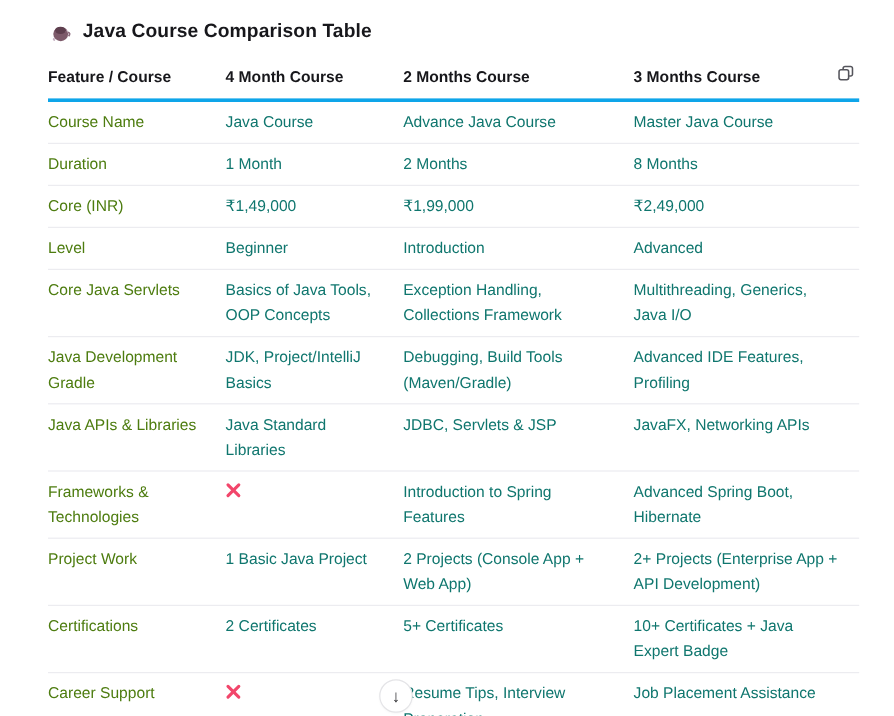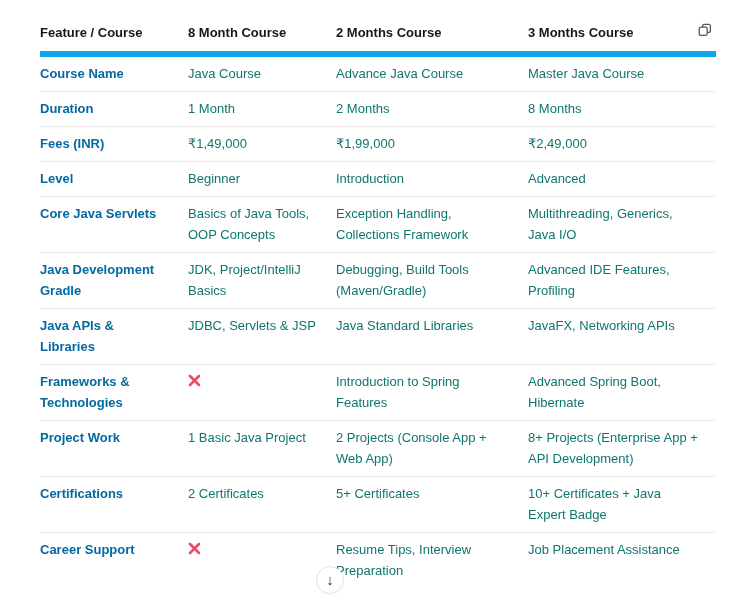--- a/index.html
+++ b/index.html
@@ -14,21 +14,21 @@
   .page { padding: 18px 0 0 42px; }
   .title-row { display: flex; align-items: center; gap: 9px; margin-bottom: 13px; }
   .title-icon { width: 18px; height: 18px; flex: 0 0 auto; }
   .page-title { font-size: 16px; font-weight: 700; letter-spacing: 0.1px; color: #17171b; }
 
   .table { width: 676px; position: relative; margin-left: -2px; }
   .thead {
     display: grid;
     grid-template-columns: 148px 148px 192px 1fr;
     position: relative;
-    border-bottom: 6px solid #0ea5e9;
+    border-bottom: 3px solid #0ea5e9;
   }
   .th {
     font-size: 13px; font-weight: 700;
     padding: 5px 14px 8px 0;
     line-height: 20px;
     color: #17171b;
   }
   .copy-btn {
     position: absolute; right: 2px; top: 3px;
     width: 18px; height: 18px;
@@ -41,45 +41,57 @@
     grid-template-columns: 148px 148px 192px 1fr;
     border-bottom: 1px solid #ececf0;
   }
   .trow:last-child { border-bottom: none; }
   .cell {
     font-size: 13px;
     line-height: 21px;
     padding: 6px 16px 7px 0;
     color: #0f766e;
   }
-  .cell.feature { font-weight: 700; color: #0369a1; }
+  .cell.feature { font-weight: 400; color: #4d7c0f; }
   .cross-x { display: inline-block; margin-top: 3px; }
 
   .scroll-down-btn {
     position: absolute; left: 316px; top: 566px;
     width: 28px; height: 28px;
     border-radius: 50%;
     background: #ffffff;
     border: 1px solid #e4e4e7;
     display: flex; align-items: center; justify-content: center;
     cursor: pointer;
     font-size: 14px; color: #1b1b1f;
     box-shadow: 0 1px 2px rgba(0,0,0,0.03);
   }
 </style>
 </head>
 <body>
 
 <div class="page">
 
+  <div class="title-row">
+    <span class="title-icon">
+      <svg width="18" height="18" viewBox="0 0 18 18">
+        <ellipse cx="8.6" cy="10.4" rx="6.2" ry="5.9" fill="#7d5a6a"></ellipse>
+        <path d="M3.2 7.5 A6.6 5 0 0 1 14.2 7.2 A6.6 5 0 0 1 3.2 7.5 Z" fill="#a98a9d"></path>
+        <ellipse cx="8.4" cy="7.3" rx="4.6" ry="3.1" fill="#5e3f4e"></ellipse>
+        <path d="M14.6 9 q2.6 0.4 0.6 3.2" stroke="#8a6a7b" stroke-width="1.4" fill="none"></path>
+        <path d="M3.5 13.8 q-2 0.9 0.4 1.8" stroke="#c3afc0" stroke-width="1.3" fill="none"></path>
+      </svg>
+    </span>
+    <span class="page-title">Java Course Comparison Table</span>
+  </div>
 
   <div class="table">
     <div class="thead">
       <div class="th">Feature / Course</div>
-      <div class="th">8 Month Course</div>
+      <div class="th">4 Month Course</div>
       <div class="th">2 Months Course</div>
       <div class="th">3 Months Course</div>
       <button class="copy-btn" title="">
         <span style="display:flex">
           <svg width="14" height="14" viewBox="0 0 14 14" fill="none" stroke="#55555c" stroke-width="1.3">
             <rect x="1.2" y="4.2" width="8" height="8.2" rx="1.6"></rect>
             <path d="M4.6 4.2 V3 a1.6 1.6 0 0 1 1.6 -1.6 h4.6 a1.6 1.6 0 0 1 1.6 1.6 v4.8 a1.6 1.6 0 0 1 -1.6 1.6 h-1.2"></path>
           </svg>
         </span>
       </button>
@@ -91,21 +103,21 @@
           <div class="cell">Advance Java Course</div>
           <div class="cell">Master Java Course</div>
         </div>
         <div class="trow">
           <div class="cell feature">Duration</div>
           <div class="cell">1 Month</div>
           <div class="cell">2 Months</div>
           <div class="cell">8 Months</div>
         </div>
         <div class="trow">
-          <div class="cell feature">Fees (INR)</div>
+          <div class="cell feature">Core (INR)</div>
           <div class="cell">₹1,49,000</div>
           <div class="cell">₹1,99,000</div>
           <div class="cell">₹2,49,000</div>
         </div>
         <div class="trow">
           <div class="cell feature">Level</div>
           <div class="cell">Beginner</div>
           <div class="cell">Introduction</div>
           <div class="cell">Advanced</div>
         </div>
@@ -116,38 +128,38 @@
           <div class="cell">Multithreading, Generics, Java I/O</div>
         </div>
         <div class="trow">
           <div class="cell feature">Java Development Gradle</div>
           <div class="cell">JDK, Project/IntelliJ Basics</div>
           <div class="cell">Debugging, Build Tools (Maven/Gradle)</div>
           <div class="cell">Advanced IDE Features, Profiling</div>
         </div>
         <div class="trow">
           <div class="cell feature">Java APIs &amp; Libraries</div>
+          <div class="cell">Java Standard Libraries</div>
           <div class="cell">JDBC, Servlets &amp; JSP</div>
-          <div class="cell">Java Standard Libraries</div>
           <div class="cell">JavaFX, Networking APIs</div>
         </div>
         <div class="trow">
           <div class="cell feature">Frameworks &amp; Technologies</div>
           <div class="cell"><svg width="13" height="13" viewBox="0 0 13 13" class="cross-x">
               <line x1="2" y1="2" x2="11" y2="11" stroke="#f2466b" stroke-width="2.6" stroke-linecap="round"></line>
               <line x1="11" y1="2" x2="2" y2="11" stroke="#f2466b" stroke-width="2.6" stroke-linecap="round"></line>
             </svg></div>
           <div class="cell">Introduction to Spring Features</div>
           <div class="cell">Advanced Spring Boot, Hibernate</div>
         </div>
         <div class="trow">
           <div class="cell feature">Project Work</div>
           <div class="cell">1 Basic Java Project</div>
           <div class="cell">2 Projects (Console App + Web App)</div>
-          <div class="cell">8+ Projects (Enterprise App + API Development)</div>
+          <div class="cell">2+ Projects (Enterprise App + API Development)</div>
         </div>
         <div class="trow">
           <div class="cell feature">Certifications</div>
           <div class="cell">2 Certificates</div>
           <div class="cell">5+ Certificates</div>
           <div class="cell">10+ Certificates + Java Expert Badge</div>
         </div>
         <div class="trow">
           <div class="cell feature">Career Support</div>
           <div class="cell"><svg width="13" height="13" viewBox="0 0 13 13" class="cross-x">

